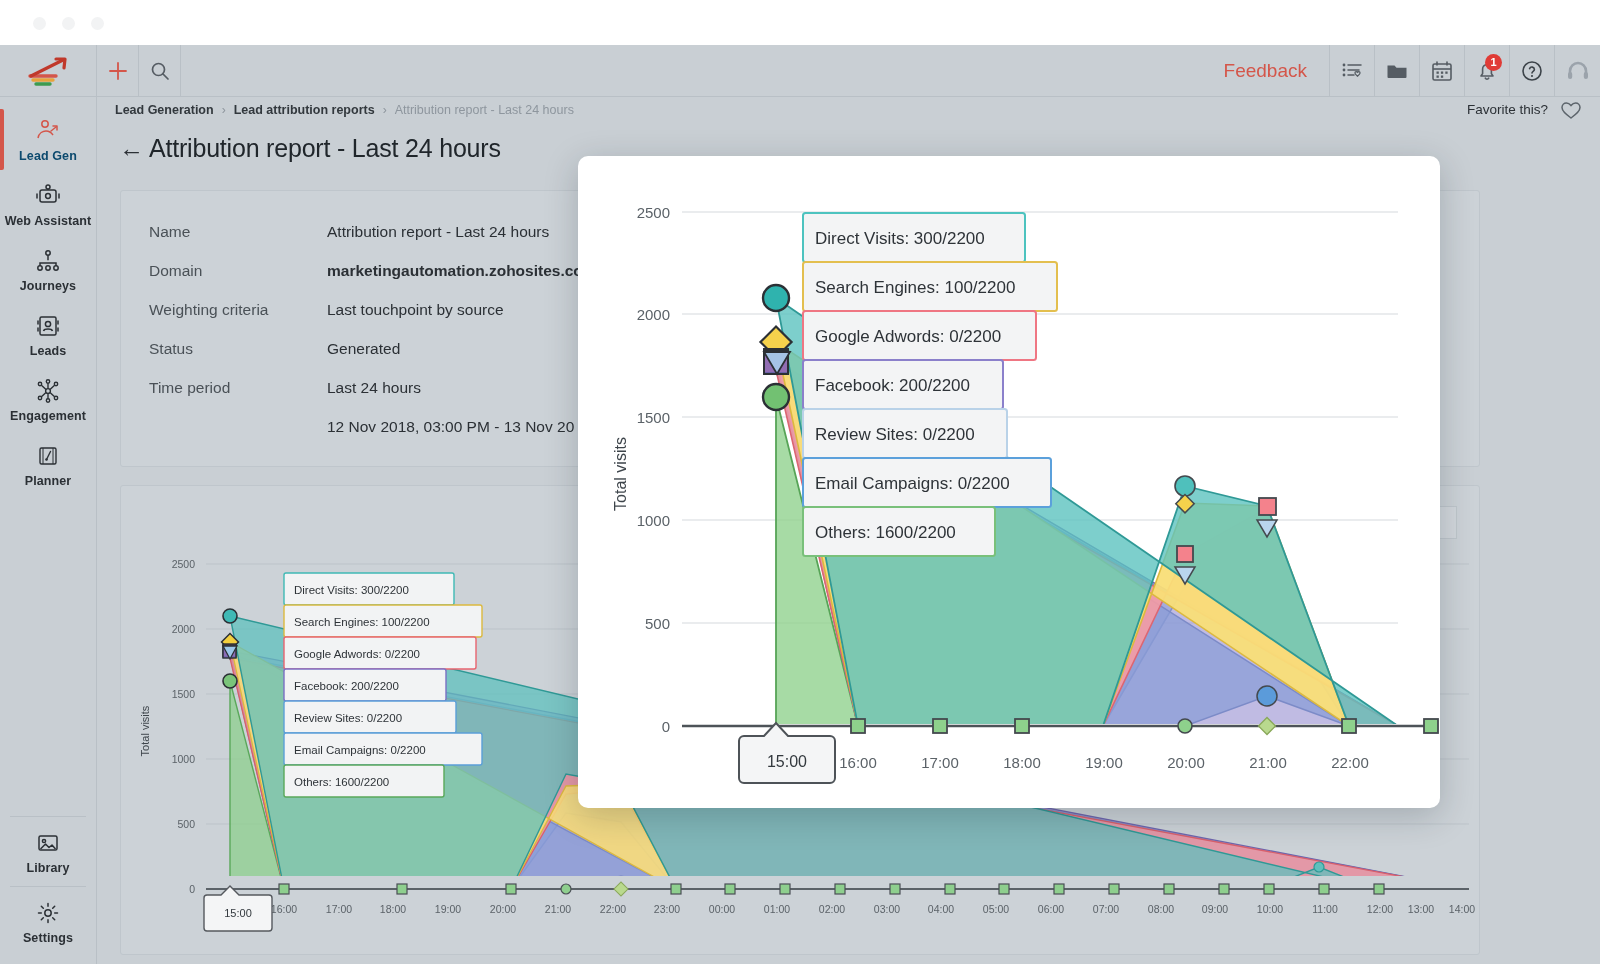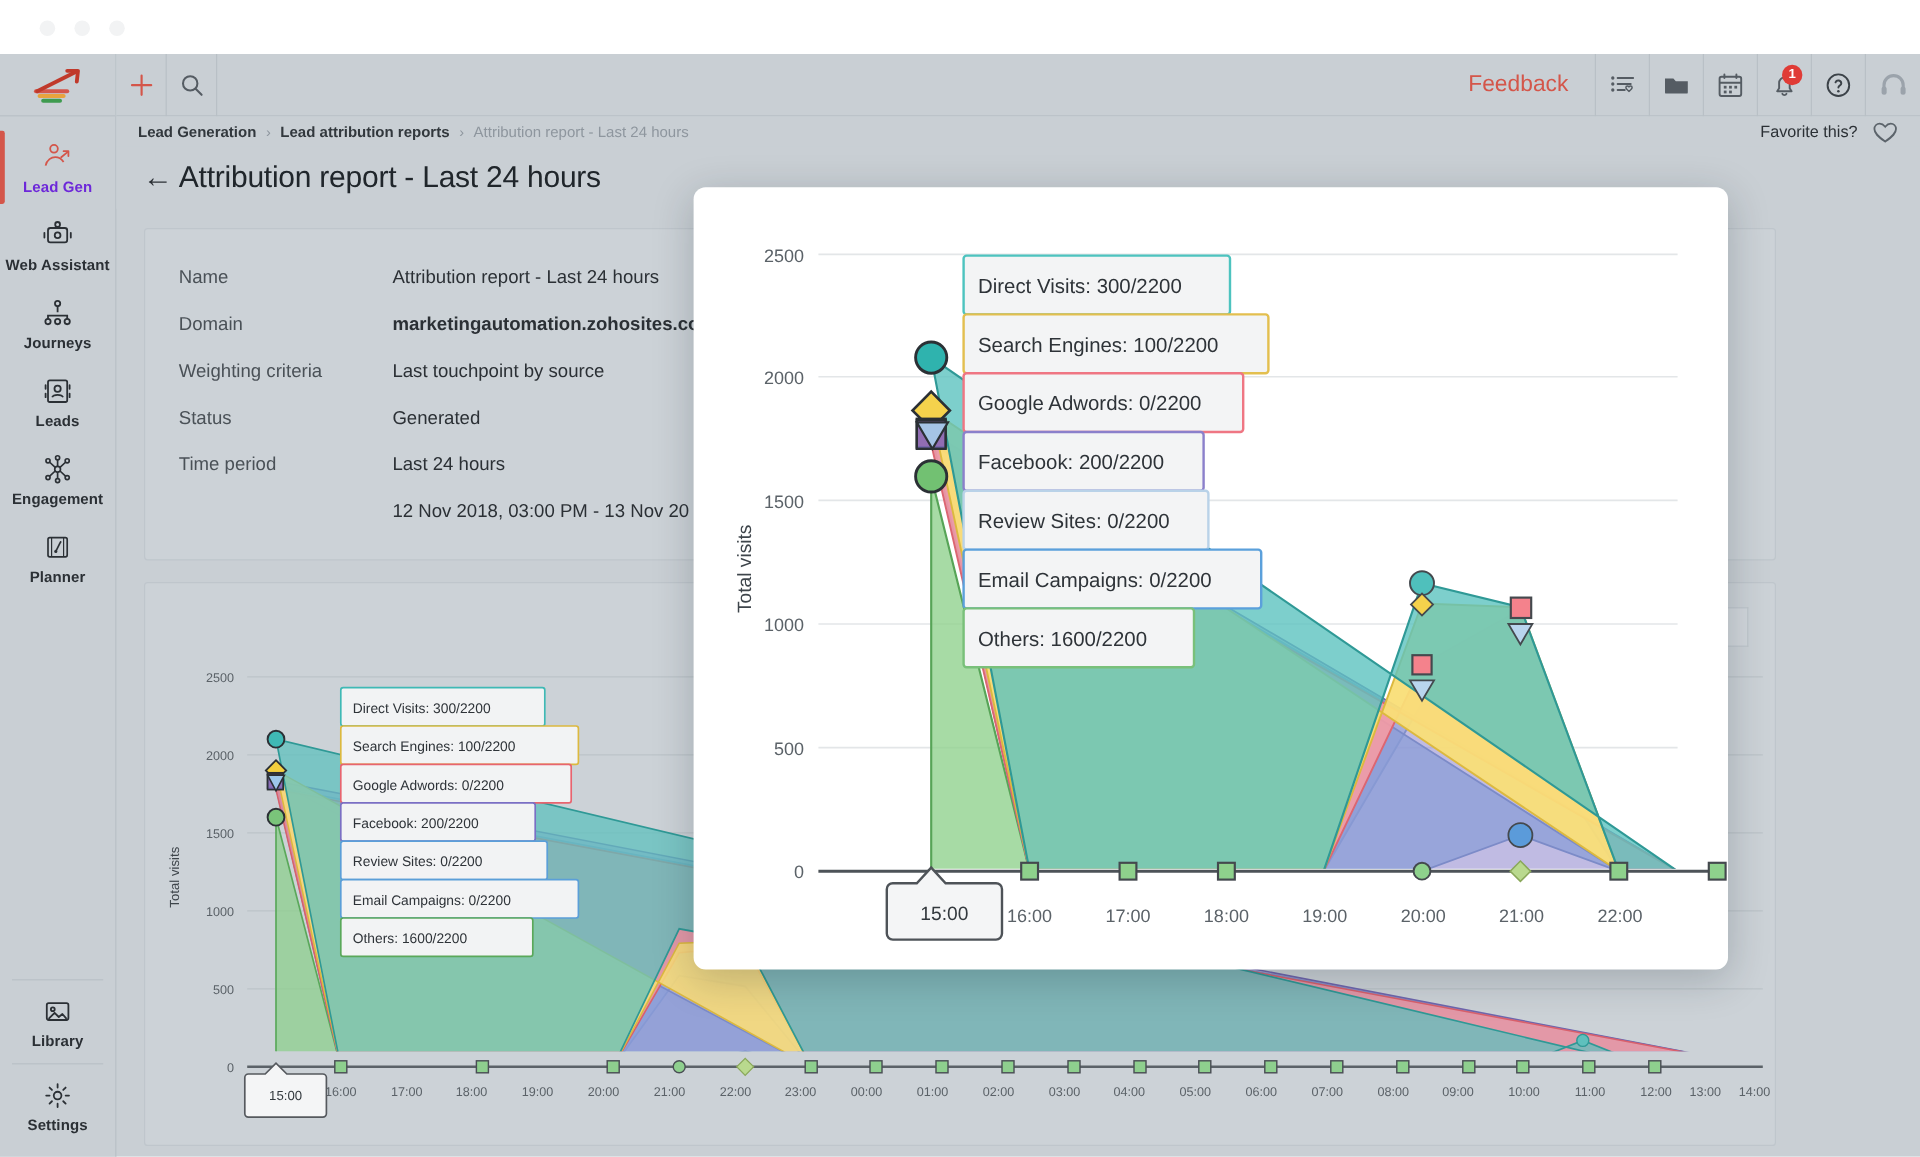--- a/index.html
+++ b/index.html
@@ -29,21 +29,21 @@
     border-bottom: 1px solid #b9c0c6; background: #c9cfd4;
   }
   .rail-items { padding-top: 10px; }
   .rail-item {
     position: relative; padding: 9px 2px 9px; text-align: center; cursor: pointer;
   }
   .rail-item .ri-icon { height: 30px; display: flex; align-items: center; justify-content: center; }
   .rail-item .ri-label {
     font-size: 12.5px; color: #2b3035; margin-top: 3px; font-weight: 600; letter-spacing: .1px;
   }
-  .rail-item.active .ri-label { color: #6d28d9; }
+  .rail-item.active .ri-label { color: #0c4a6e; }
   .rail-item.active::before {
     content: ""; position: absolute; left: 0; top: 2px; bottom: 2px; width: 4px;
     background: #d4564a; border-radius: 0 2px 2px 0;
   }
   .rail-bottom { position: absolute; bottom: 8px; left: 0; right: 0; }
   .rail-bottom .rail-item { padding: 11px 2px; }
   .rail-sep { height: 1px; background: #b9c0c6; margin: 0 10px; }
 
   
   .topbar {

